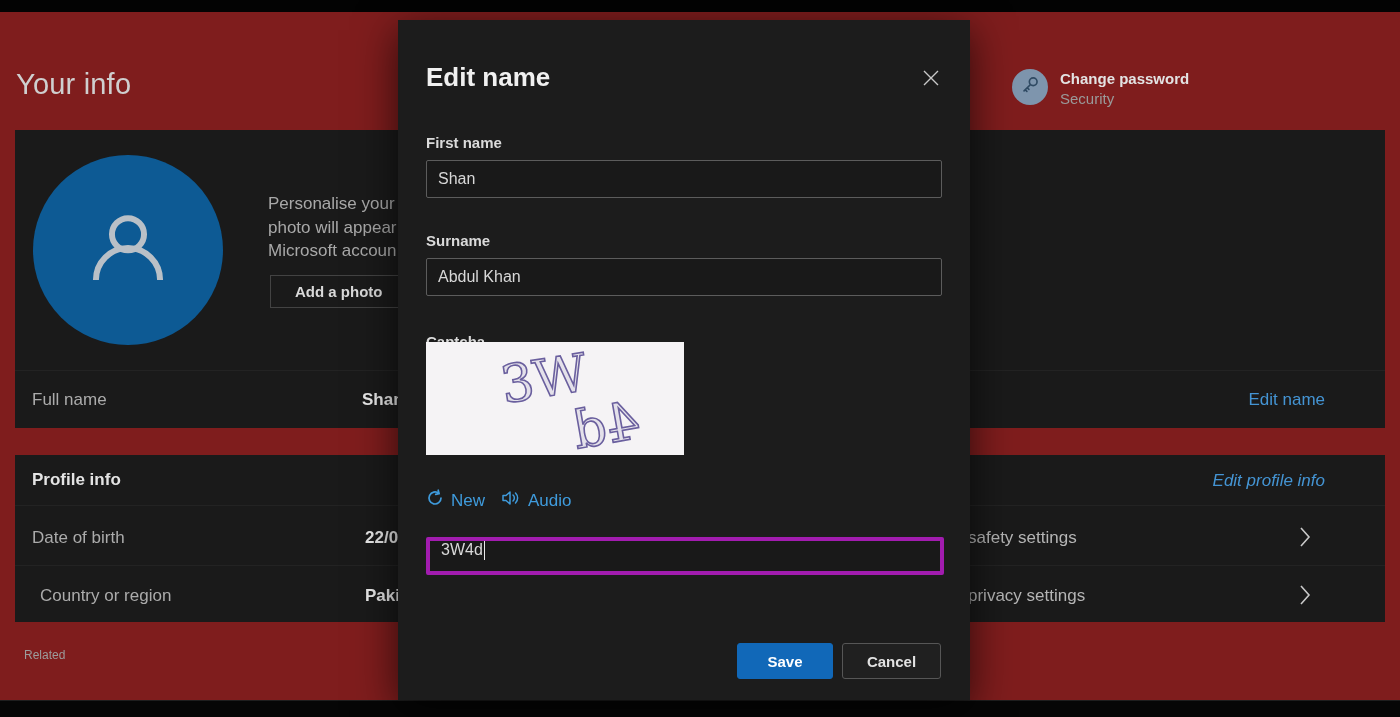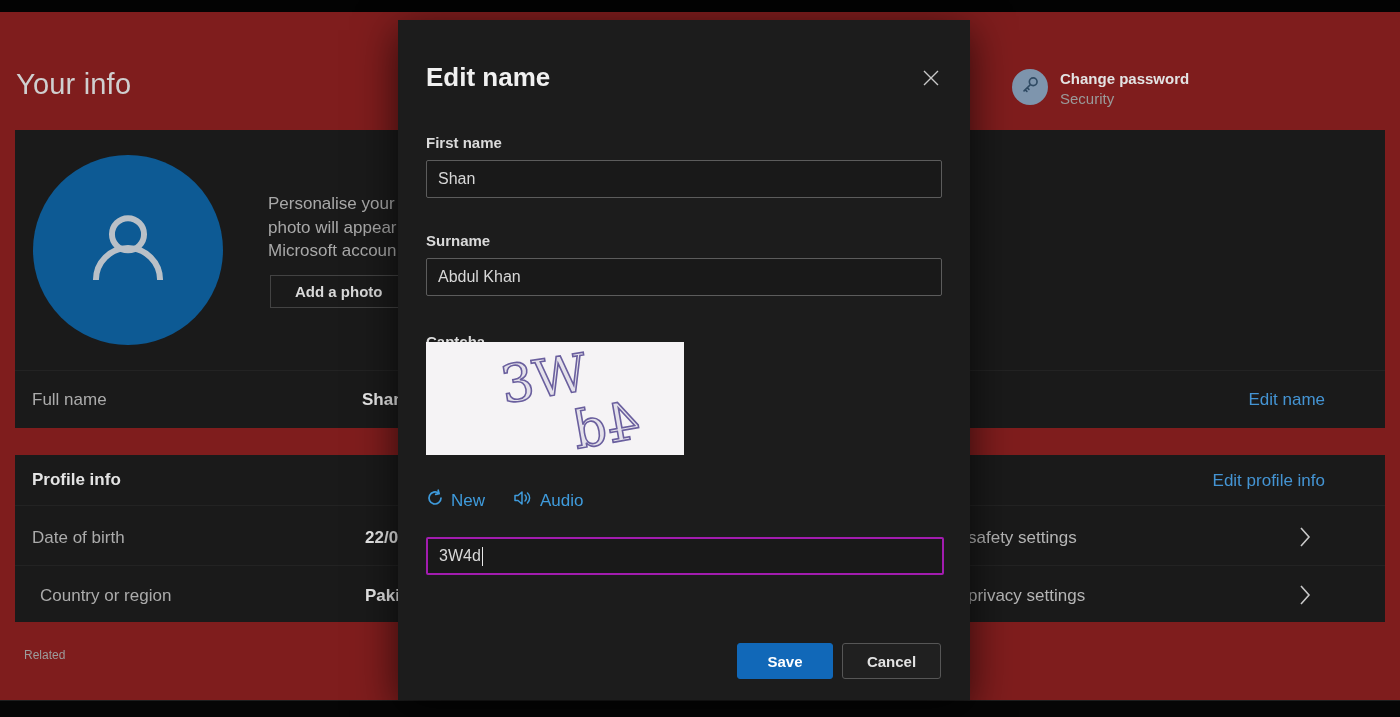--- a/index.html
+++ b/index.html
@@ -30,21 +30,21 @@
 
   .row-label { color:#ababab; font-size:17px; }
   .row-value { color:#e9e9e9; font-size:17px; font-weight:bold; white-space:nowrap; overflow:hidden; }
   .link { color:#4494d3; font-size:17px; cursor:pointer; text-decoration:none; }
 
   .fullname-label { left:32px; top:390px; }
   .fullname-value { left:362px; top:390px; width:36px; }
   .editname-link  { right:75px; top:390px; }
 
   .profileinfo-label { left:32px; top:470px; color:#e4e4e4; font-size:17px; font-weight:bold; }
-  .editprofile-link  { right:75px; top:471px; }
+  .editprofile-link  { right:75px; top:471px;font-style:italic; }
 
   .dob-label   { left:32px; top:528px; }
   .dob-value   { left:365px; top:528px; width:33px; }
   .safety-text { left:968px; top:528px; color:#b5b5b5; font-size:17px; }
   .chev1 { left:1298px; top:526px; }
   .country-label { left:40px; top:586px; }
   .country-value { left:365px; top:586px; width:33px; }
   .privacy-text  { left:968px; top:586px; color:#b5b5b5; font-size:17px; }
   .chev2 { left:1298px; top:584px; }
 
@@ -65,24 +65,24 @@
   .lbl-first   { left:28px; top:114px; }
   .lbl-surname { left:28px; top:212px; }
   .lbl-captcha { left:28px; top:313px; }
 
   .txt-input { position:absolute; left:28px; width:516px; height:38px; background:#191919; border:1px solid #5c5c5c; border-radius:2px; color:#d8d8d8; font-size:16px; padding:0 11px; font-family:"Liberation Sans","DejaVu Sans",sans-serif; outline:none; }
   .in-first   { top:140px; }
   .in-surname { top:238px; }
 
   .captcha-img { left:28px; top:322px; width:258px; height:113px; background:#f5f3f5; }
 
-  .cap-links { left:28px; top:469px; display:flex; align-items:center; gap:28px; }
+  .cap-links { left:28px; top:469px; display:flex; align-items:center; gap:16px; }
   .cap-link { display:flex; align-items:center; gap:7px; color:#3f9bdc; font-size:17px; cursor:pointer; }
 
-  .cap-inwrap { position:absolute; left:28px; top:517px; width:518px; height:38px; background:#191919; border:2px solid #a21caf; border-radius:2px; display:flex; align-items:center; padding:0 11px; }
+  .cap-inwrap { position:absolute; left:28px; top:517px; width:518px; height:38px; background:#191919; border:4px solid #a21caf; border-radius:2px; display:flex; padding:0 11px; }
   .cap-text { color:#d8d8d8; font-size:16px; }
   .caret { display:inline-block; width:1px; height:19px; background:#e8e8e8; margin-left:1px; }
 
   .btn { position:absolute; top:615px; height:36px; font-size:15px; font-weight:bold; border-radius:3px; cursor:pointer; font-family:"Liberation Sans","DejaVu Sans",sans-serif;margin-top:8px; }
   .btn-save   { left:339px; width:96px; background:#1168b8; color:#fff; border:1px solid #1168b8; }
   .btn-cancel { left:444px; width:99px; background:#202020; color:#e2e2e2; border:1px solid #565656; }
 
   .chev { width:14px; height:22px; }
 </style>
 </head>

